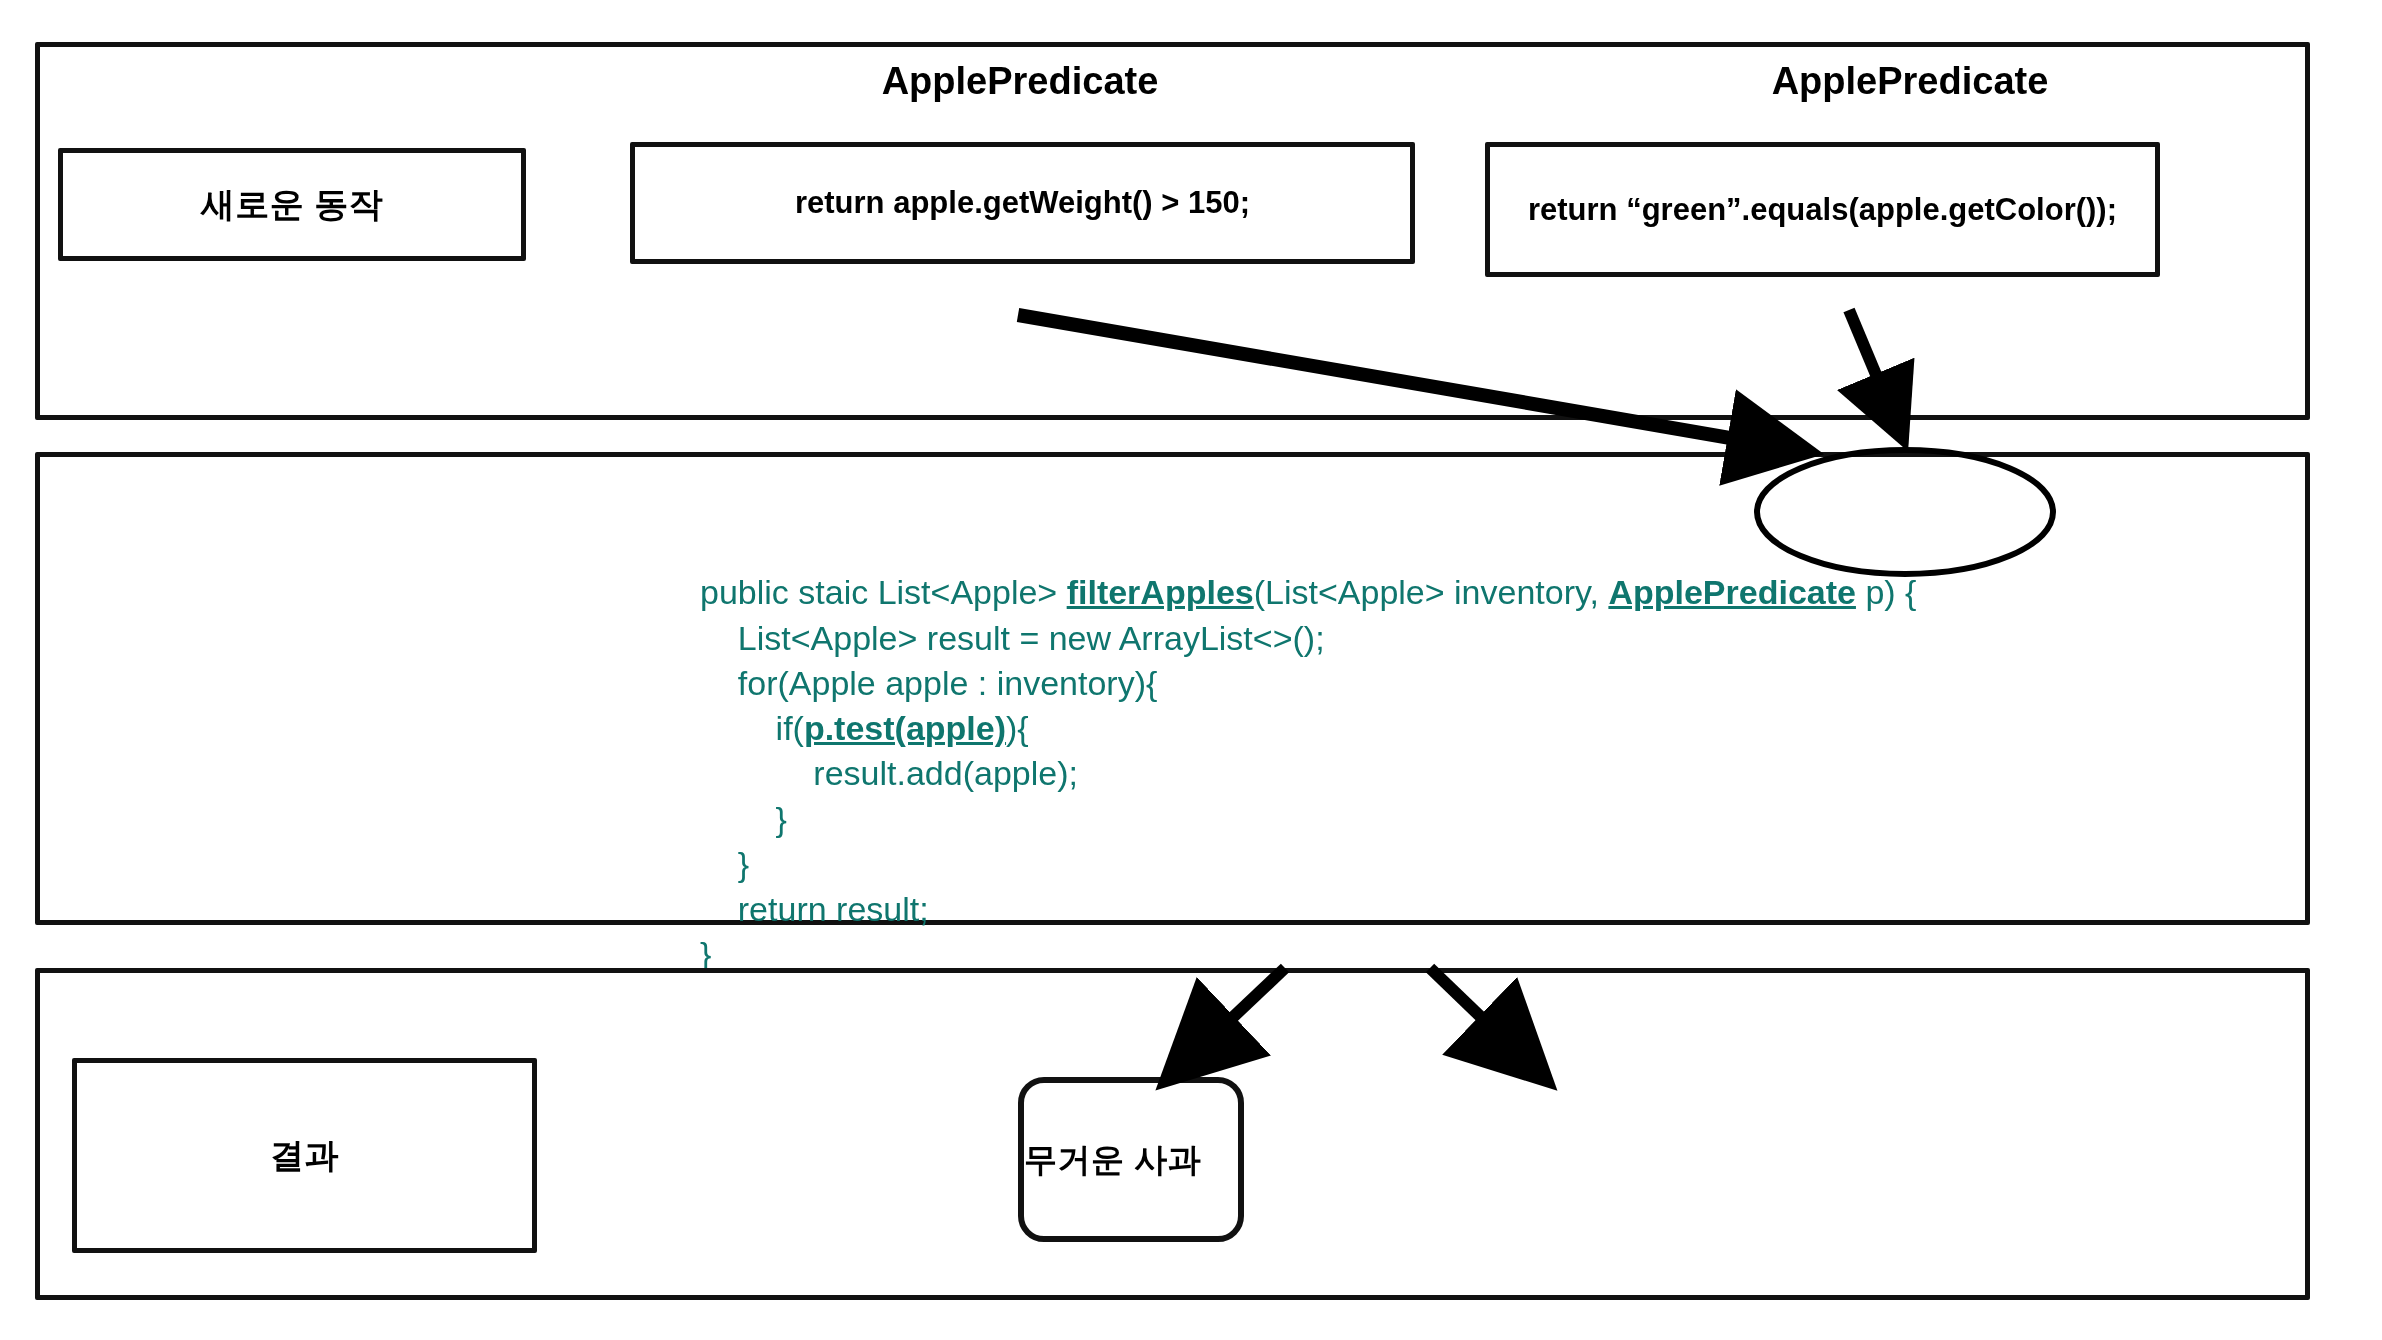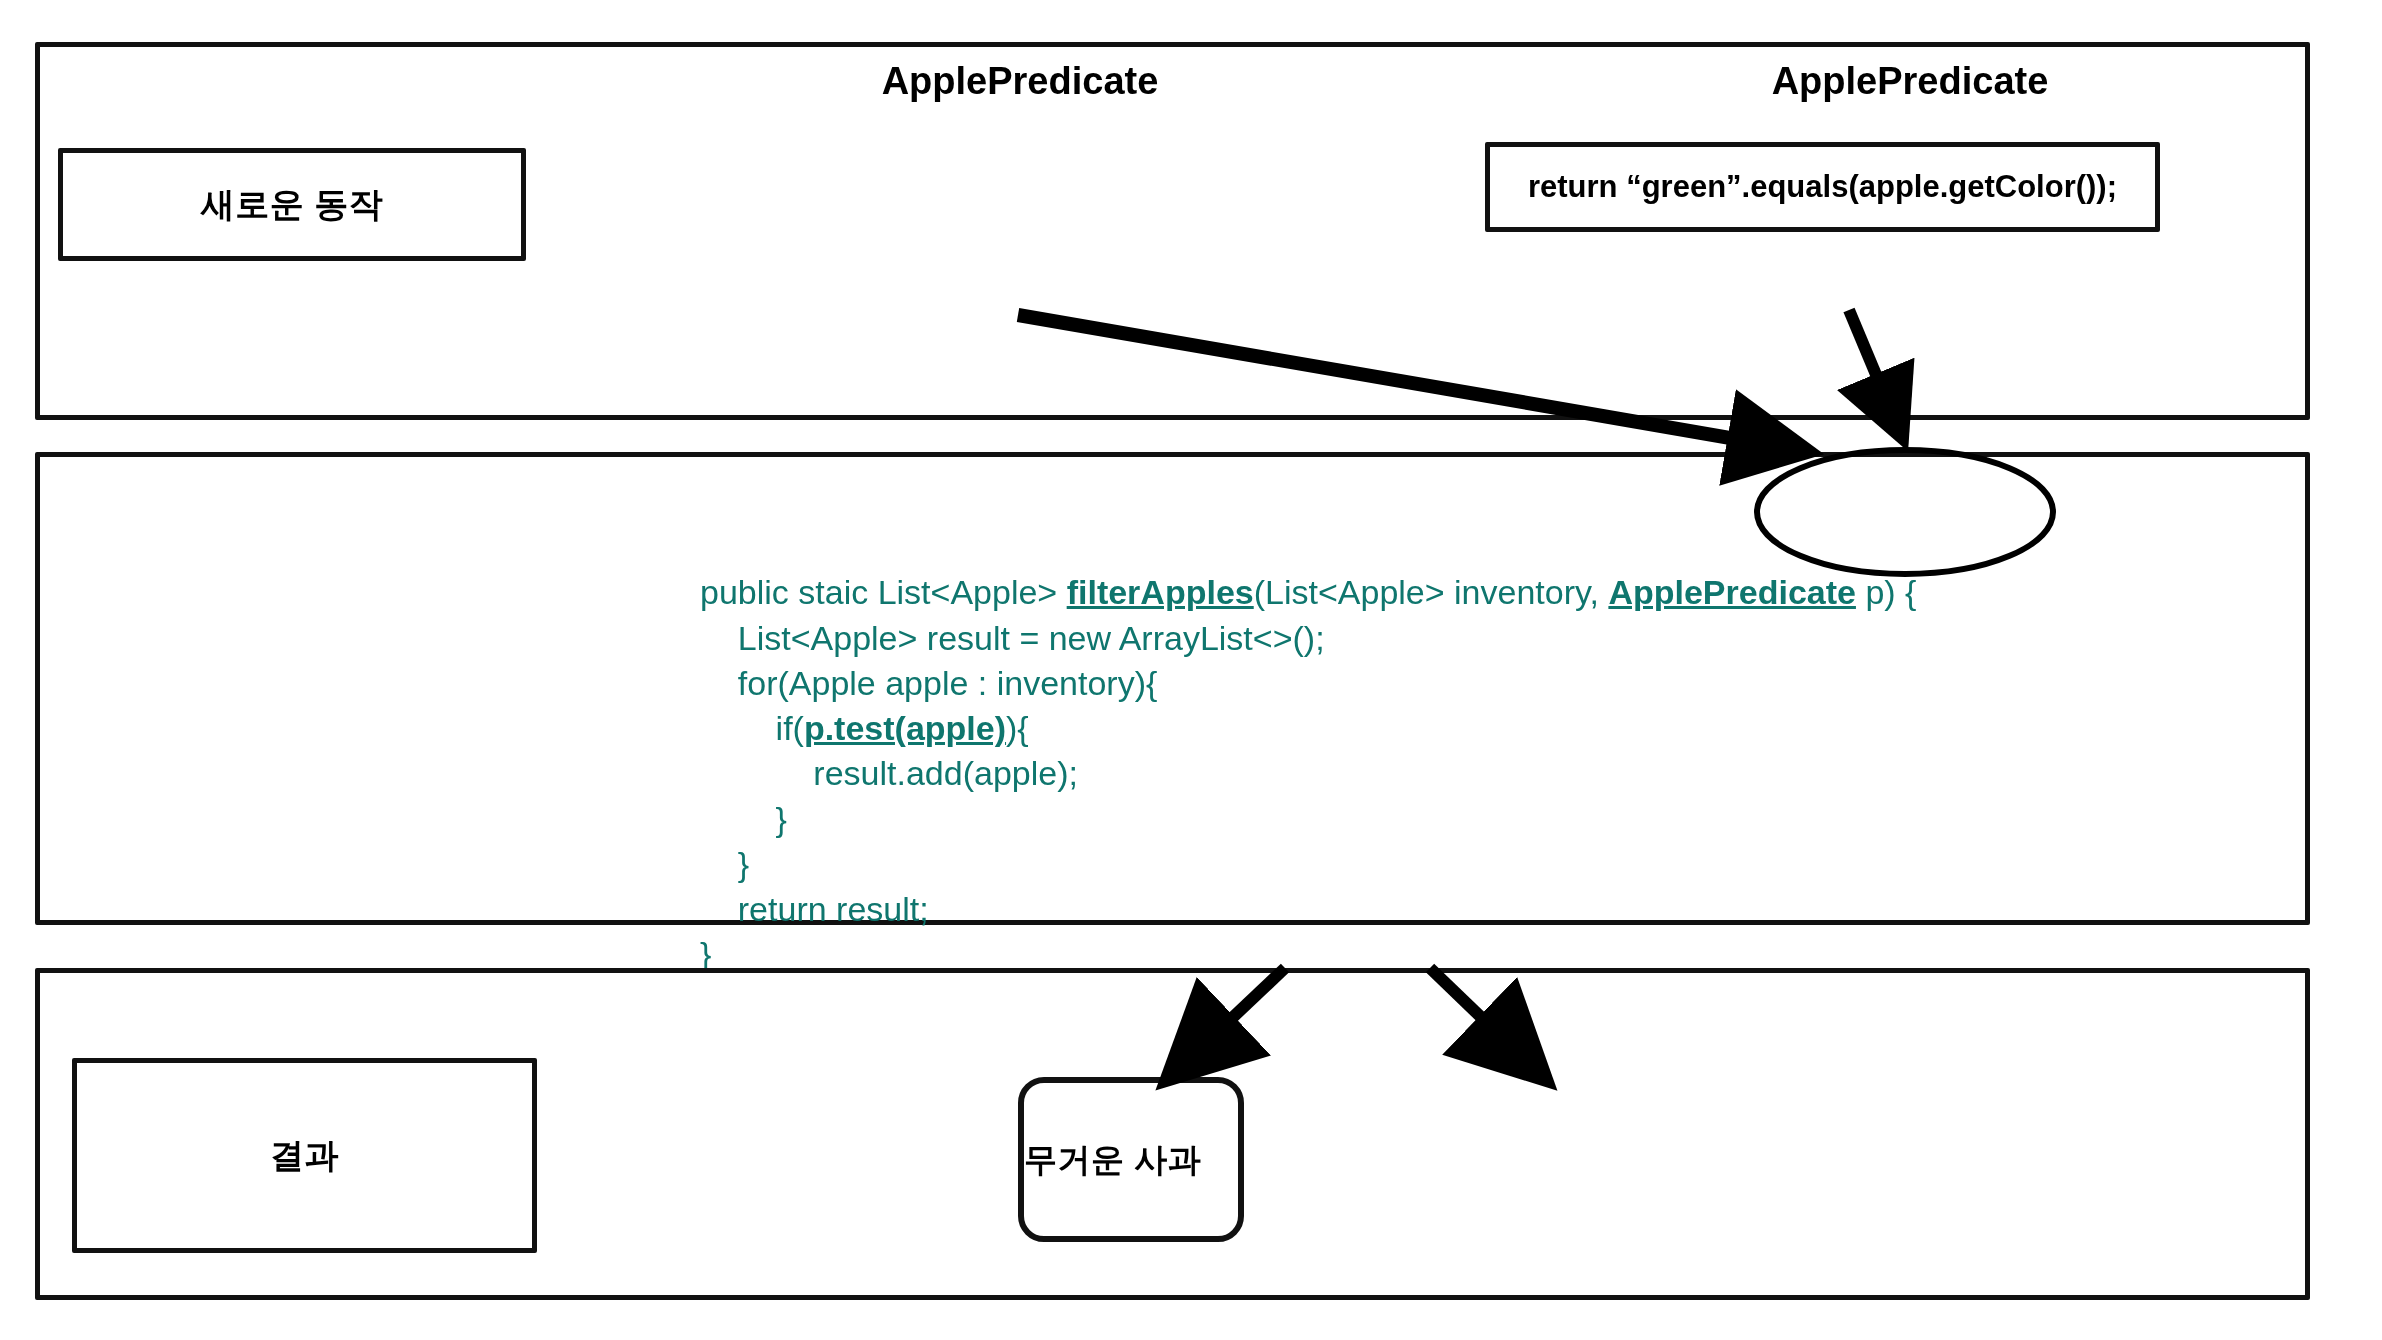--- a/index.html
+++ b/index.html
@@ -106,22 +106,25 @@
   </div>
 
   <div class="abs caption" style="left:770px; top:60px; width:500px;">ApplePredicate</div>
 
   <div class="abs caption" style="left:1660px; top:60px; width:500px;">ApplePredicate</div>
 
   <div class="abs box" style="left:58px; top:148px; width:468px; height:113px;">
     <span class="label-ko">새로운 동작</span>
   </div>
 
+  <div class="abs box" style="left:630px; top:142px; width:785px; height:122px;">
+    <span class="code-inline">return apple.getWeight() &gt; 150;</span>
+  </div>
 
-  <div class="abs box" style="left:1485px; top:142px; width:675px; height:90px;">
+  <div class="abs box" style="left:1485px; top:142px; width:675px; height:135px;">
     <span class="code-inline">return “green”.equals(apple.getColor());</span>
   </div>
 
   <div class="abs panel" style="left:35px; top:452px; width:2275px; height:473px;">
   </div>
 
 
   <div class="abs code-block" id="filter-apples-code" style="left:700px; top:480px; width:1500px;">
   <div><span>public staic List&lt;Apple&gt; </span><b>filterApples</b><span>(List&lt;Apple&gt; inventory, </span><b>ApplePredicate</b><span> p) {</span></div><div><span>    </span><span>List&lt;Apple&gt; result = new ArrayList&lt;&gt;();</span></div><div><span>    </span><span>for(Apple apple : inventory){</span></div><div><span>        </span><span>if(</span><b>p.test(apple)</b><span>){</span></div><div><span>            </span><span>result.add(apple);</span></div><div><span>        </span><span>}</span></div><div><span>    </span><span>}</span></div><div><span>    </span><span>return result;</span></div><div><span>}</span></div></div>
 

